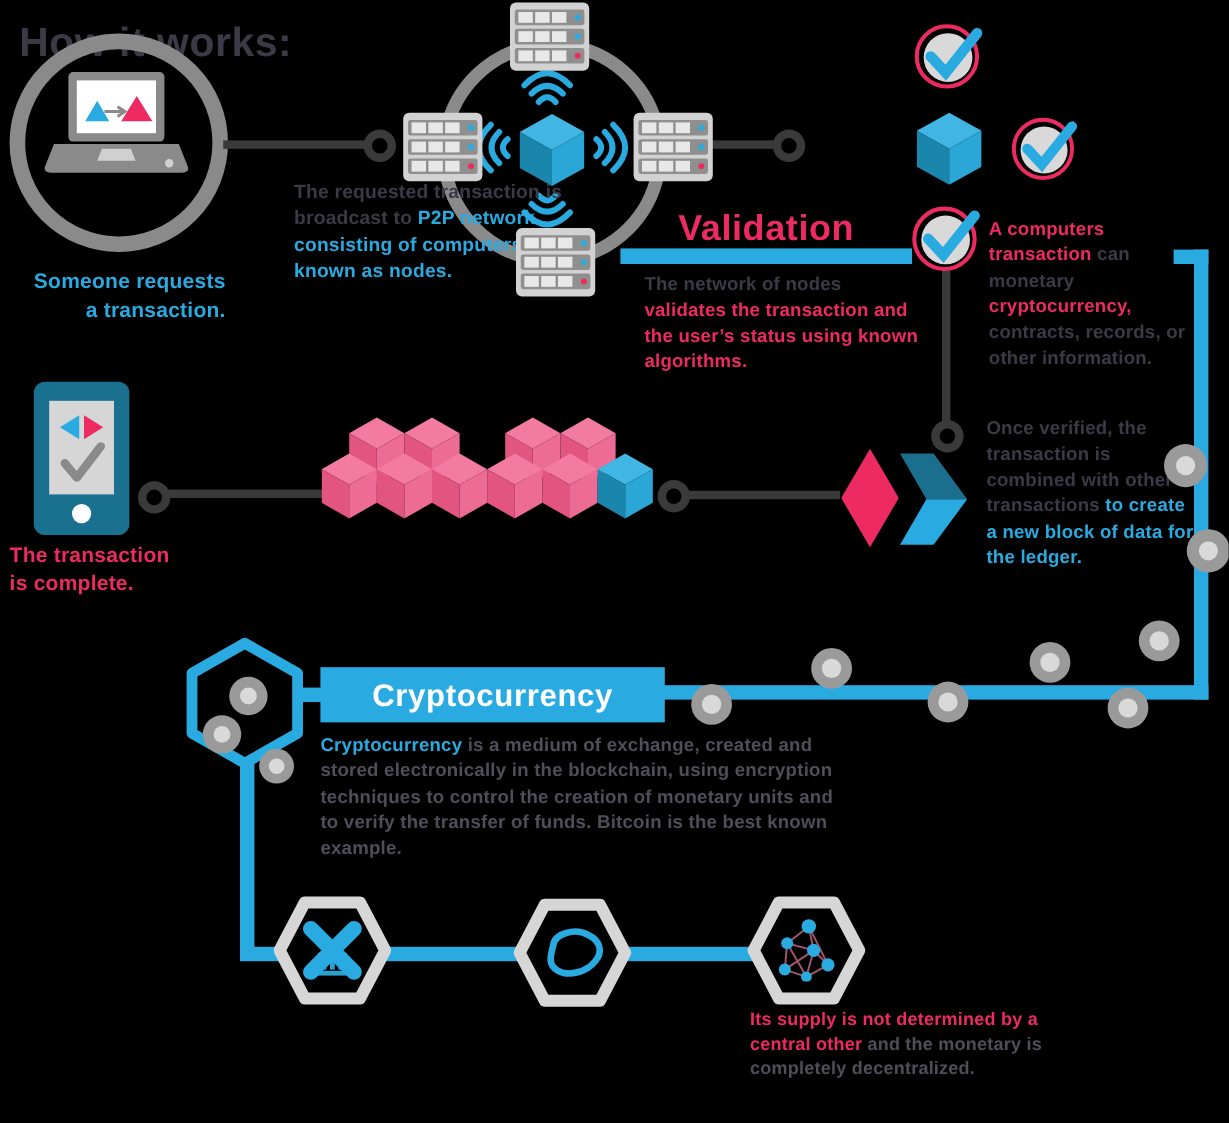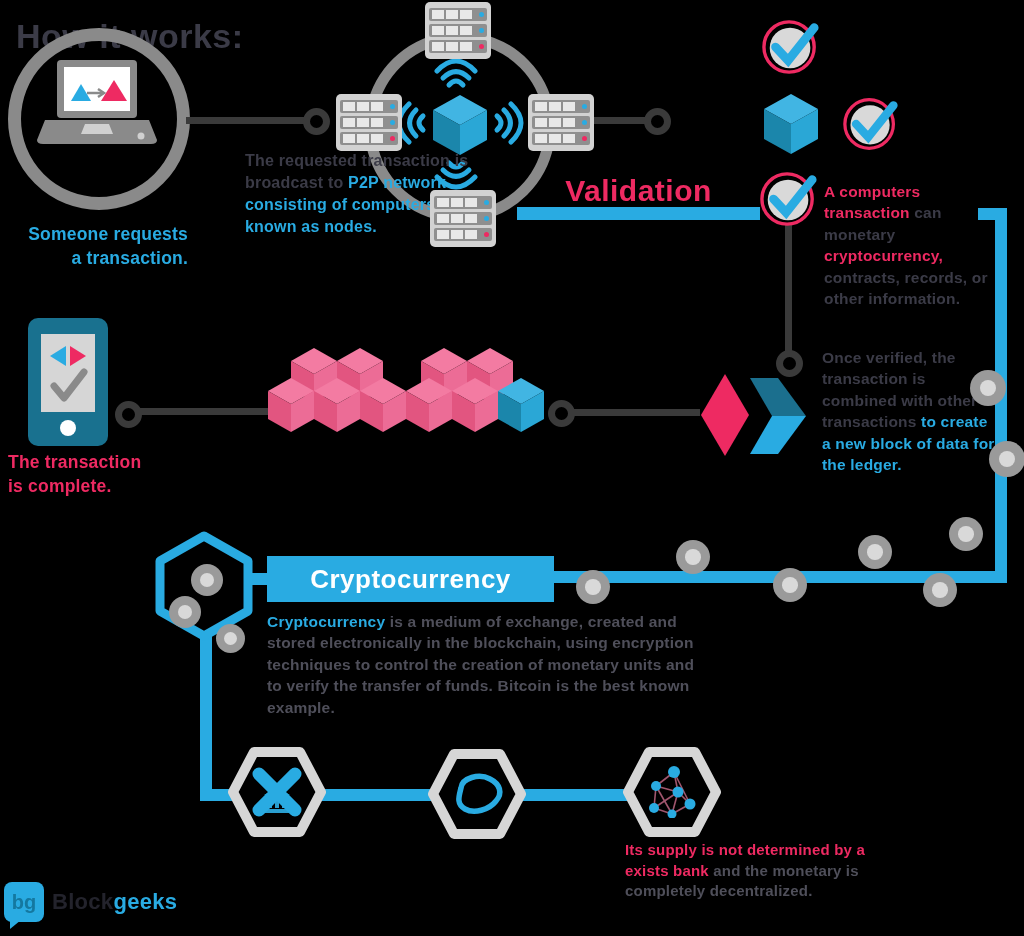--- a/index.html
+++ b/index.html
@@ -190,20 +190,23 @@
     <path d="M14,30 L27,44 L54,10" fill="none" stroke="#29abe2" stroke-width="9" stroke-linecap="round"></path>
   </svg>
   <svg class="abs" style="left:760px;top:170px;z-index:2;" width="58" height="58" viewBox="0 0 60 60">
     <circle cx="28" cy="30" r="26" fill="none" stroke="#ee2a62" stroke-width="3.5"></circle>
     <circle cx="29" cy="31" r="21" fill="#d9d9d9"></circle>
     <path d="M14,30 L27,44 L54,10" fill="none" stroke="#29abe2" stroke-width="9" stroke-linecap="round"></path>
   </svg>
 
   <div class="abs c-pink" style="left:517px;top:174px;width:243px;text-align:center;font-size:30px;letter-spacing:.5px;">Validation</div>
   <div class="bline" style="left:517px;top:207px;width:243px;height:13px;"></div>
+  <div class="txt" style="left:537px;top:227px;width:232px;">
+    <span class="c-dark">The network of nodes </span><span class="c-pink">validates the transaction and the user’s status using known algorithms.</span>
+  </div>
 
   <div class="txt" style="left:824px;top:181px;width:182px;">
     <span class="c-pink">A computers transaction </span><span class="c-dark">can monetary </span><span class="c-pink">cryptocurrency, </span><span class="c-dark">contracts, records, or other information.</span>
   </div>
 
   <div class="bline" style="left:978px;top:208px;width:29px;height:12px;"></div>
   <div class="bline" style="left:995px;top:208px;width:12px;height:375px;"></div>
   <div class="bline" style="left:553px;top:571px;width:454px;height:12px;"></div>
 
   <div class="dlinev" style="left:785px;top:224px;height:128px;"></div>
@@ -346,26 +349,17 @@
       <circle cx="30" cy="10" r="6"></circle>
         <circle cx="12" cy="24" r="5"></circle>
         <circle cx="34" cy="30" r="5.5"></circle>
       <circle cx="10" cy="46" r="5"></circle>
         <circle cx="28" cy="52" r="4.5"></circle>
         <circle cx="46" cy="42" r="5.5"></circle>
     </g>
   </svg>
 
   <div class="txt" style="left:625px;top:840px;width:252px;font-size:15px;">
-    <span class="c-pink">Its supply is not determined by a exists bank </span><span class="c-body">and the monetary is completely decentralized.</span>
-  </div>
-
-  <div class="abs" style="left:4px;top:882px;display:flex;align-items:center;gap:8px;">
-    <div style="position:relative;width:40px;height:40px;background:var(--blue);border-radius:8px;display:flex;align-items:center;justify-content:center;">
-      <span style="color:#1478a0;font-size:20px;">bg</span>
-      <div style="position:absolute;left:6px;bottom:-7px;width:0;height:0;border-left:11px solid var(--blue);border-bottom:9px solid transparent;"></div>
-    </div>
-    <div style="font-size:22px;letter-spacing:.3px;">
-      <span style="color:#23232c;">Block</span><span style="color:var(--blue);">geeks</span>
-    </div>
-  </div>
+    <span class="c-pink">Its supply is not determined by a central other </span><span class="c-body">and the monetary is completely decentralized.</span>
+  </div>
+
 
 </div>
 
 </body></html>

